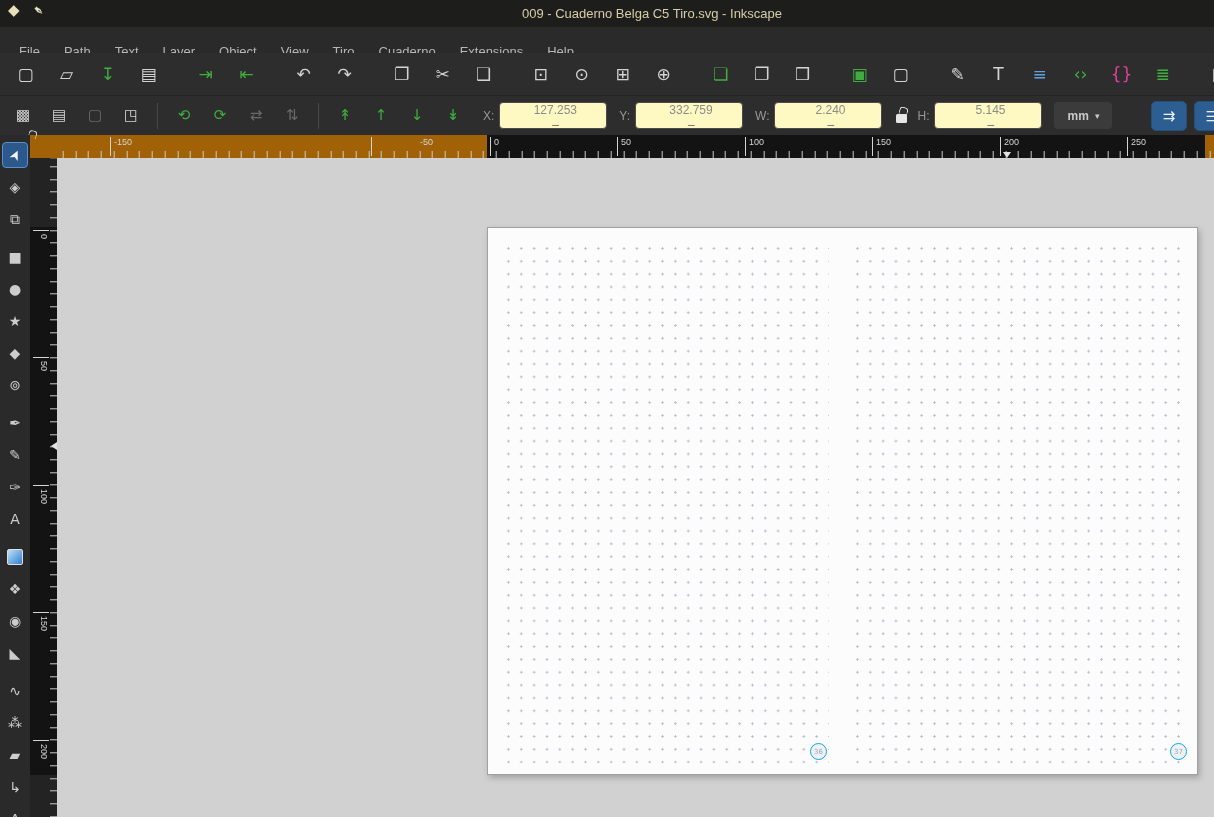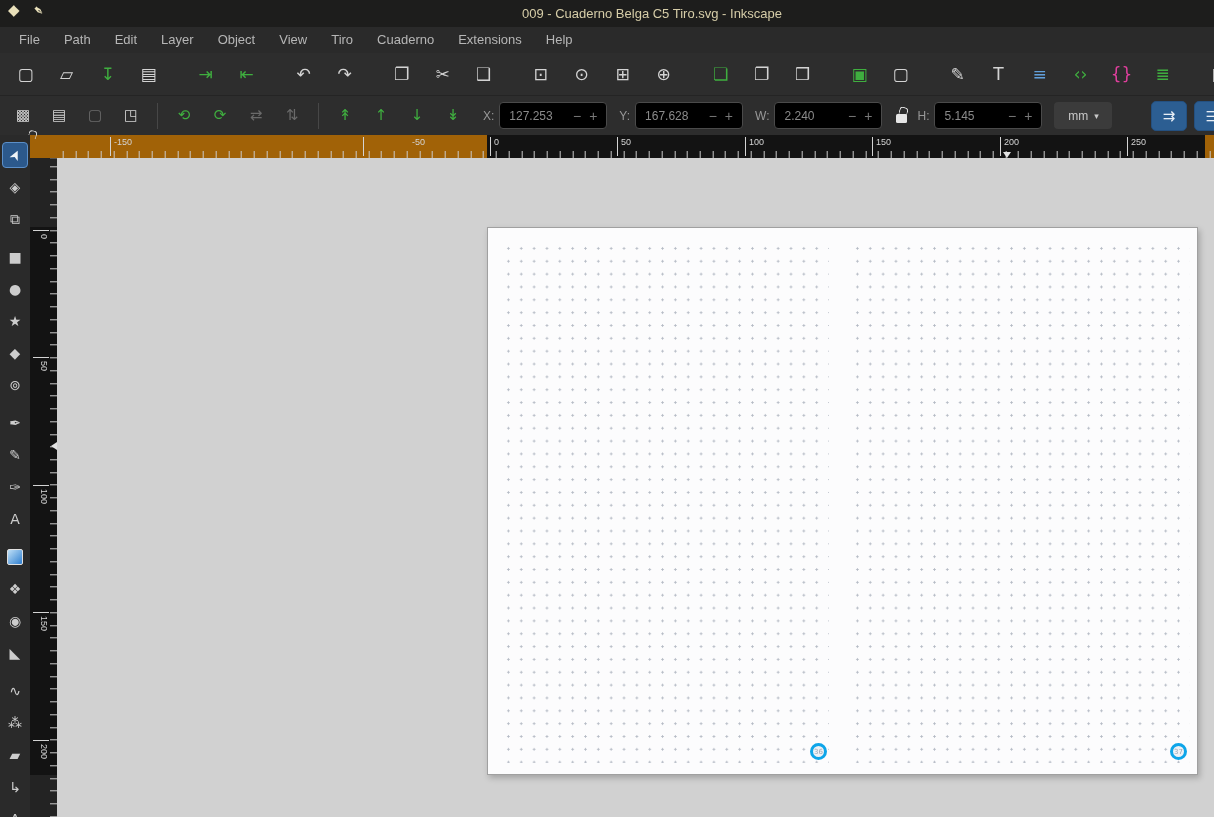--- a/index.html
+++ b/index.html
@@ -10,21 +10,21 @@
   
   .titlebar { position:absolute; left:0; top:0; width:1214px; height:27px; background:#1d1d1c; }
   .titlebar .app-logo { position:absolute; left:8px; top:3px; font-size:15px; color:#e9e0ba; }
   .titlebar .pin { position:absolute; left:33px; top:4px; font-size:13px; color:#e9e0ba; transform:rotate(40deg); }
   .titlebar .title { position:absolute; left:0; top:0; width:100%; height:27px; line-height:27px;
                      text-align:center; font-size:13px; color:#d6cda8;margin-left:45px; }
 
   
   .menubar { position:absolute; left:0; top:27px; width:1214px; height:26px; background:#2a2a2a;
              display:flex; align-items:center; padding-left:7px; }
-  .menu-item { padding:0 12px; font-size:13px; color:#b6b6b6; height:26px; line-height:26px; cursor:default; }
+  .menu-item { padding:12px 12px; font-size:13px; color:#b6b6b6; height:26px; line-height:26px; cursor:default; }
 
   
   .toolbar1 { position:absolute; left:0; top:53px; width:1214px; height:42px; background:#2d2d2d;
               display:flex; align-items:center; padding-left:5px; }
   .toolbar2 { position:absolute; left:0; top:95px; width:1214px; height:40px; background:#2d2d2d;
               border-top:1px solid #242424; display:flex; align-items:center; padding-left:5px; }
   .tb-group { display:flex; align-items:center; }
   .sep { width:1px; height:26px; background:#474747; margin:0 8px; }
   .tb-btn { width:33px; height:32px; border-radius:4px; display:flex; align-items:center; justify-content:center;
             margin:0 4px; cursor:default; }
@@ -32,32 +32,32 @@
   .glyph { font-family:"DejaVu Sans",sans-serif; font-size:17px; color:#d3d3d3; line-height:1; }
   .toolbar2 .glyph { font-size:15px; }
   .c-green .glyph { color:#3fae3f; }
   .c-blue  .glyph { color:#62a0dc; }
   .c-pink  .glyph { color:#e03f9d; }
   .dim .glyph { color:#6a6a6a; }
 
   
   .field { display:flex; align-items:center; margin-left:12px; }
   .field-label { font-size:12px; color:#989898; margin-right:5px; }
-  .entry { width:108px; height:27px; background:#000000; border:1px solid #4a4a4a; border-radius:4px;
-           display:flex; align-items:center; padding:0 5px 0 9px; }
+  .entry { width:108px; height:27px; background:#fef9c3; border:1px solid #4a4a4a; border-radius:4px;
+           display:flex; align-items:center; padding:0 5px 0 9px;flex-direction:column; }
   .entry .val { flex:1; font-size:12px; color:#8b8b8b; }
   .entry .spin { font-size:14px; color:#787878; padding:0 4px; cursor:default; }
   .lockwrap { margin:0 10px 0 14px; display:flex; align-items:center; }
   .lock { position:relative; width:11px; height:9px; background:#e6e6e6; border-radius:1.5px; margin-top:6px; }
   .lock::before { content:""; position:absolute; right:0.5px; top:-6px; width:7px; height:7px;
                   border:1.8px solid #e6e6e6; border-bottom:none; border-radius:4px 4px 0 0;
                   transform:rotate(14deg); transform-origin:bottom right; }
   .unitdd { width:58px; height:27px; margin-left:12px; background:#3b3b3b; border-radius:4px;
             display:flex; align-items:center; justify-content:center; gap:6px;
-            font-size:12px; color:#c8c8c8; cursor:default; }
+            font-size:12px; color:#c8c8c8; cursor:default;font-weight:bold; }
   .unitdd .caret { font-size:9px; color:#c8c8c8; }
   .toggles { position:absolute; right:-16px; top:5px; display:flex; gap:7px; }
   .blue-toggle { width:36px; height:30px; background:#2c5e92; border:1px solid #245080; border-radius:5px;
                  display:flex; align-items:center; justify-content:center; }
   .blue-toggle .glyph { color:#e8eef5; font-size:15px; }
 
   
   .ruler-row { position:absolute; left:30px; top:135px; width:1184px; height:23px; background:#a16207; }
   .corner-lock { position:absolute; left:6px; top:2px; transform:scale(.95); }
   .corner-lock .lock { background:#dedede; }
@@ -99,39 +99,39 @@
 
   
   .canvas { position:absolute; left:57px; top:158px; width:1157px; height:659px; background:#d1d1d1; }
   .page { position:absolute; left:430px; top:69px; width:711px; height:548px; background:#fcfcfd;
           border:1px solid #a0a0a0; box-shadow:2px 3px 6px rgba(0,0,0,0.22); }
   .dots { position:absolute; top:14px; height:521px;
           background-image:radial-gradient(circle,#b4bac4 0.9px,transparent 1.4px);
           background-size:12.85px 12.85px; }
   .dots-left  { left:14px;  width:327px; }
   .dots-right { left:363px; width:339px; }
-  .stamp { position:absolute; width:17px; height:17px; border:3px solid #0ea5e9; border-radius:50%;
+  .stamp { position:absolute; width:17px; height:17px; border:1px solid #0ea5e9; border-radius:50%;
            background:#eef1f5; color:#9aa6b6; font-size:7px; display:flex; align-items:center;
            justify-content:center; font-family:"DejaVu Sans",sans-serif; }
 </style>
 </head>
 <body>
 
 <div id="app">
 
   <div class="titlebar">
     <span class="app-logo glyph">◆</span>
     <span class="pin glyph">✒</span>
     <div class="title">009 - Cuaderno Belga C5 Tiro.svg - Inkscape</div>
   </div>
 
   <div class="menubar" id="menubar">
       <div class="menu-item">File</div>
       <div class="menu-item">Path</div>
-      <div class="menu-item">Edit</div>
+      <div class="menu-item">Text</div>
       <div class="menu-item">Layer</div>
       <div class="menu-item">Object</div>
       <div class="menu-item">View</div>
       <div class="menu-item">Tiro</div>
       <div class="menu-item">Cuaderno</div>
       <div class="menu-item">Extensions</div>
       <div class="menu-item">Help</div>
     </div>
 
   <div class="toolbar1">
@@ -297,21 +297,21 @@
       <div class="entry">
         <span class="val">127.253</span>
         <span class="spin">−</span>
         <span class="spin">+</span>
       </div>
     </div>
 
     <div class="field">
       <span class="field-label">Y:</span>
       <div class="entry">
-        <span class="val">167.628</span>
+        <span class="val">332.759</span>
         <span class="spin">−</span>
         <span class="spin">+</span>
       </div>
     </div>
 
     <div class="field">
       <span class="field-label">W:</span>
       <div class="entry">
         <span class="val">2.240</span>
         <span class="spin">−</span>
@@ -347,21 +347,21 @@
       </div>
   </div>
 
   <div class="ruler-row">
     <span class="corner-lock"><span class="lock"></span></span>
     <div class="hruler" id="hruler">
       <div class="h-dark"></div>
       <div class="h-ticks"></div>
     <div class="h-label" style="left: 53px;">-150</div>
         <div class="h-label" style="left: 180px; margin-top: 45px;">-100</div>
-        <div class="h-label" style="left: 306px; padding-left: 48px;">-50</div>
+        <div class="h-label" style="left: 314px; padding-left: 48px;">-50</div>
         <div class="h-label" style="left: 433px;">0</div>
         <div class="h-label" style="left: 560px;">50</div>
         <div class="h-label" style="left: 688px;">100</div>
         <div class="h-label" style="left: 815px;">150</div>
         <div class="h-label" style="left: 943px;">200</div>
         <div class="h-label" style="left: 1070px;">250</div>
         <div class="h-marker" style="left: 946px;"></div>
       </div>
   </div>
 

